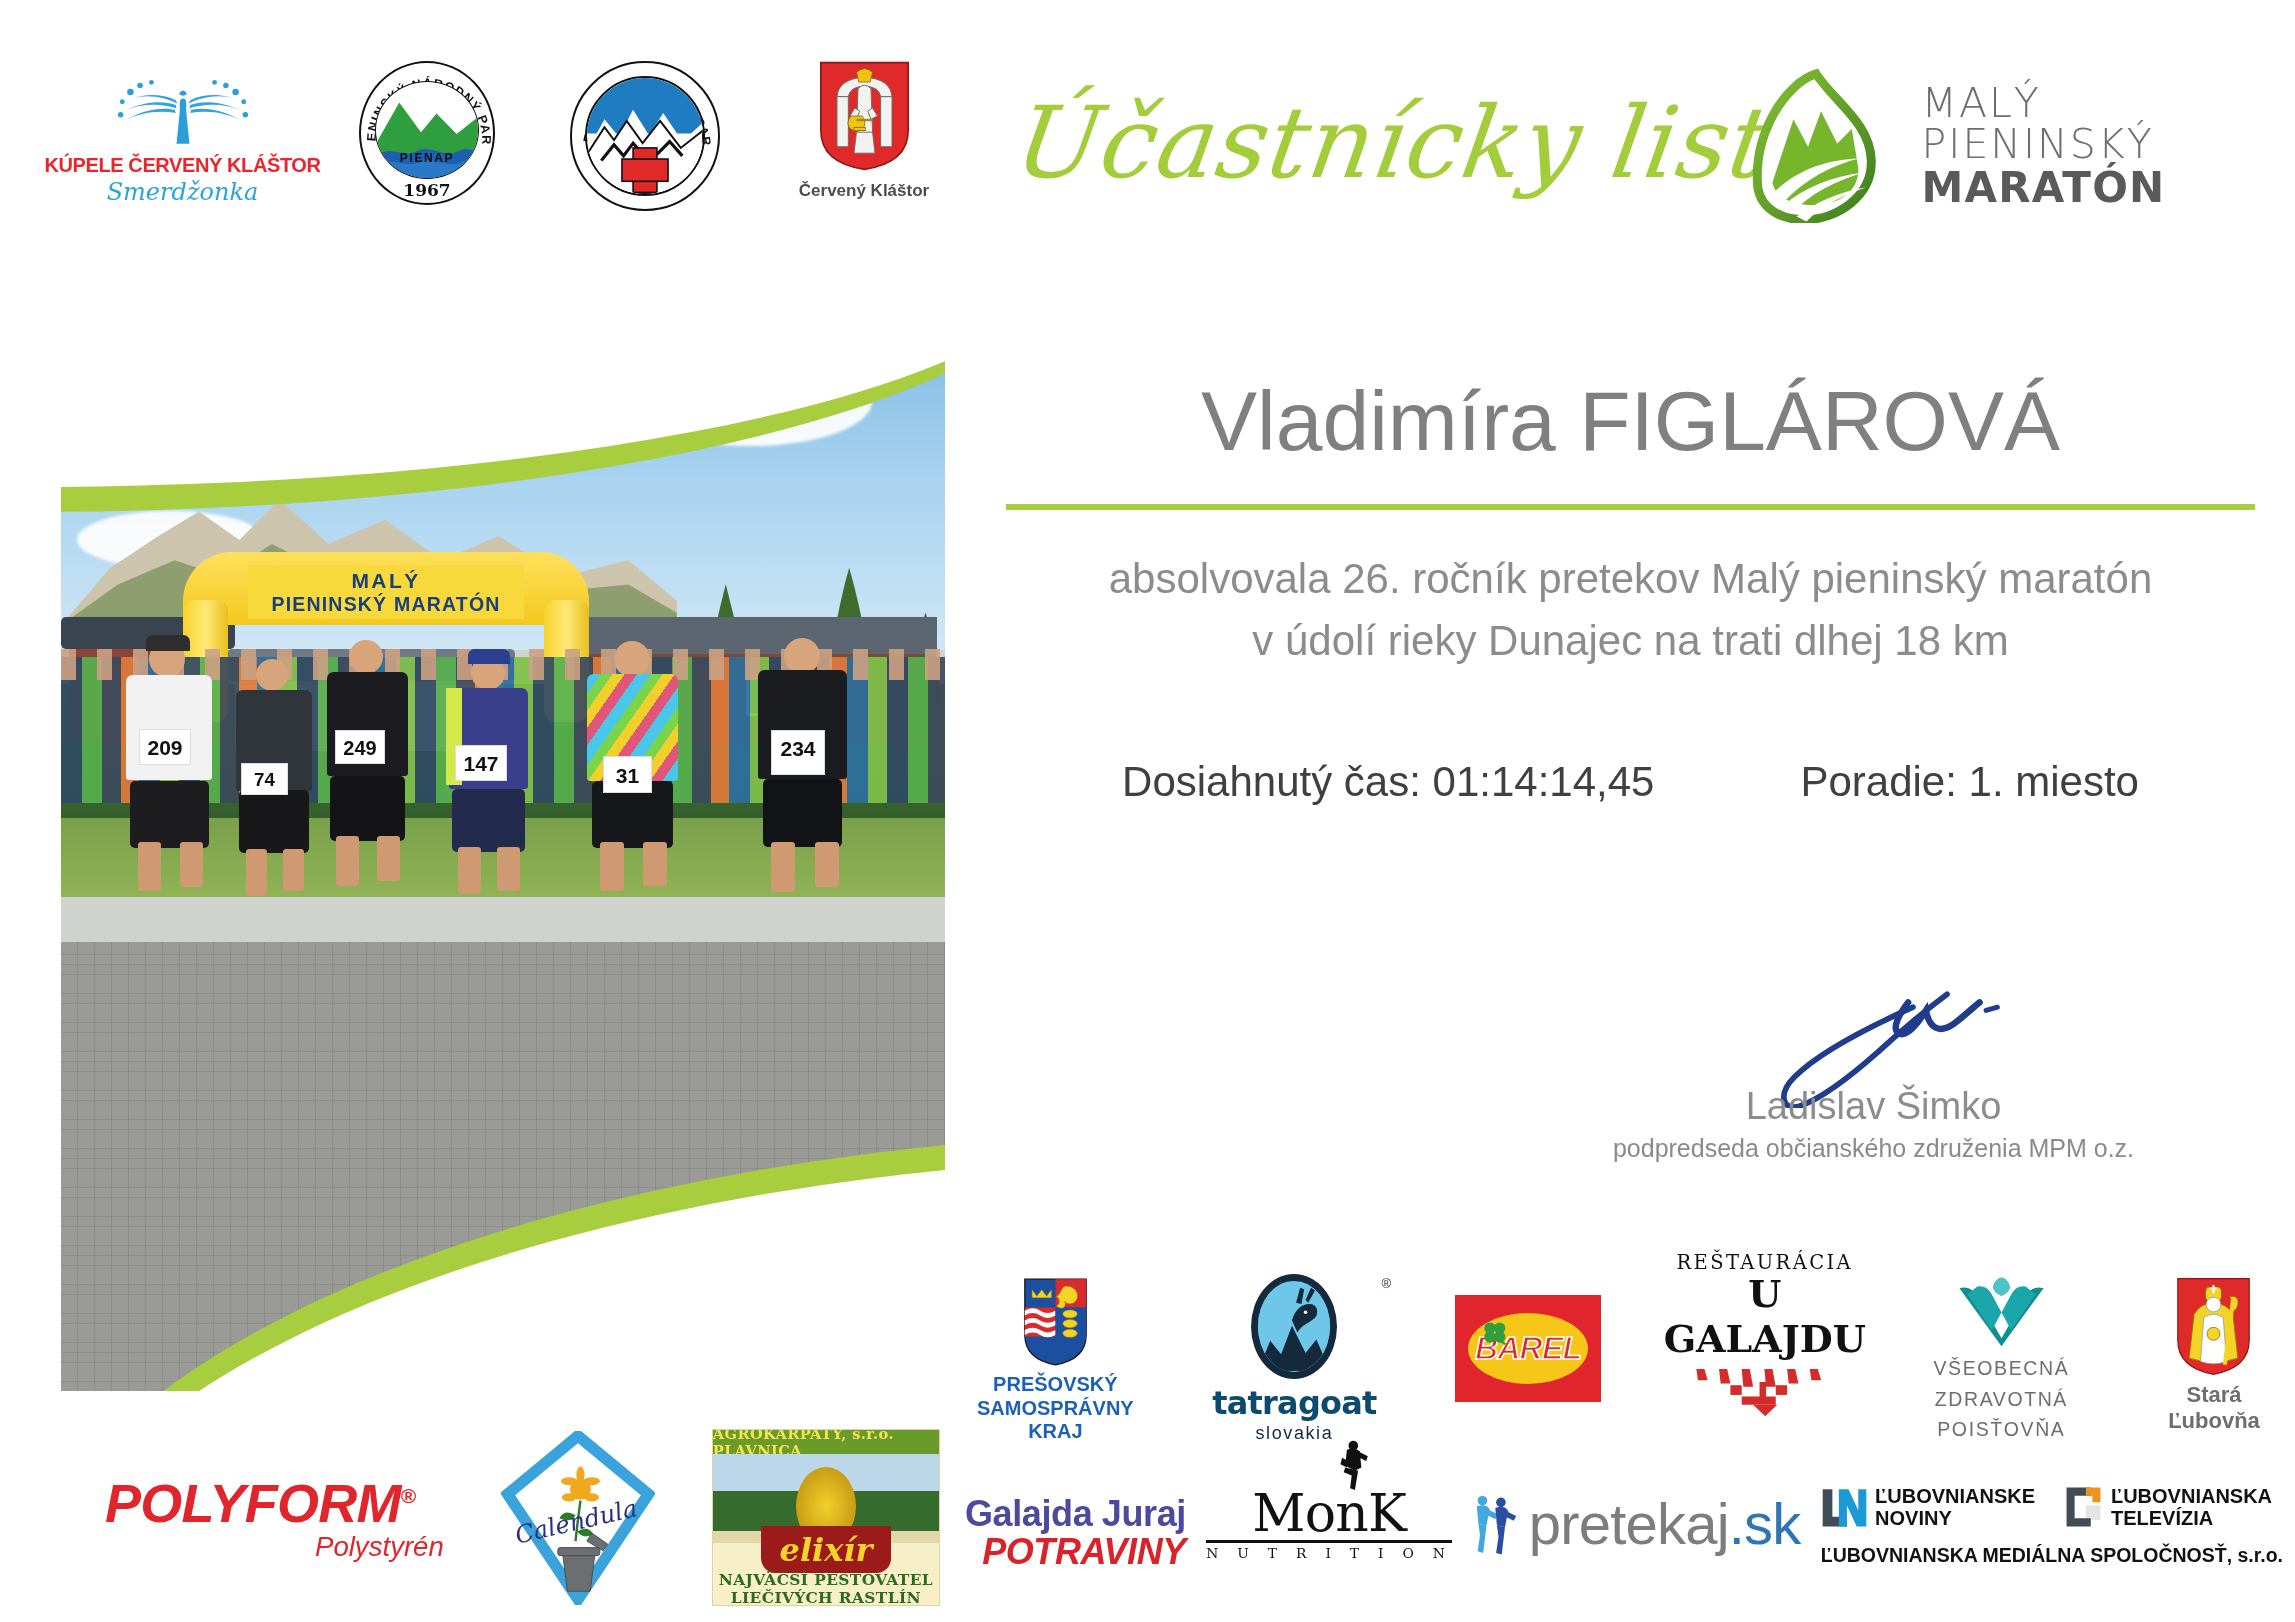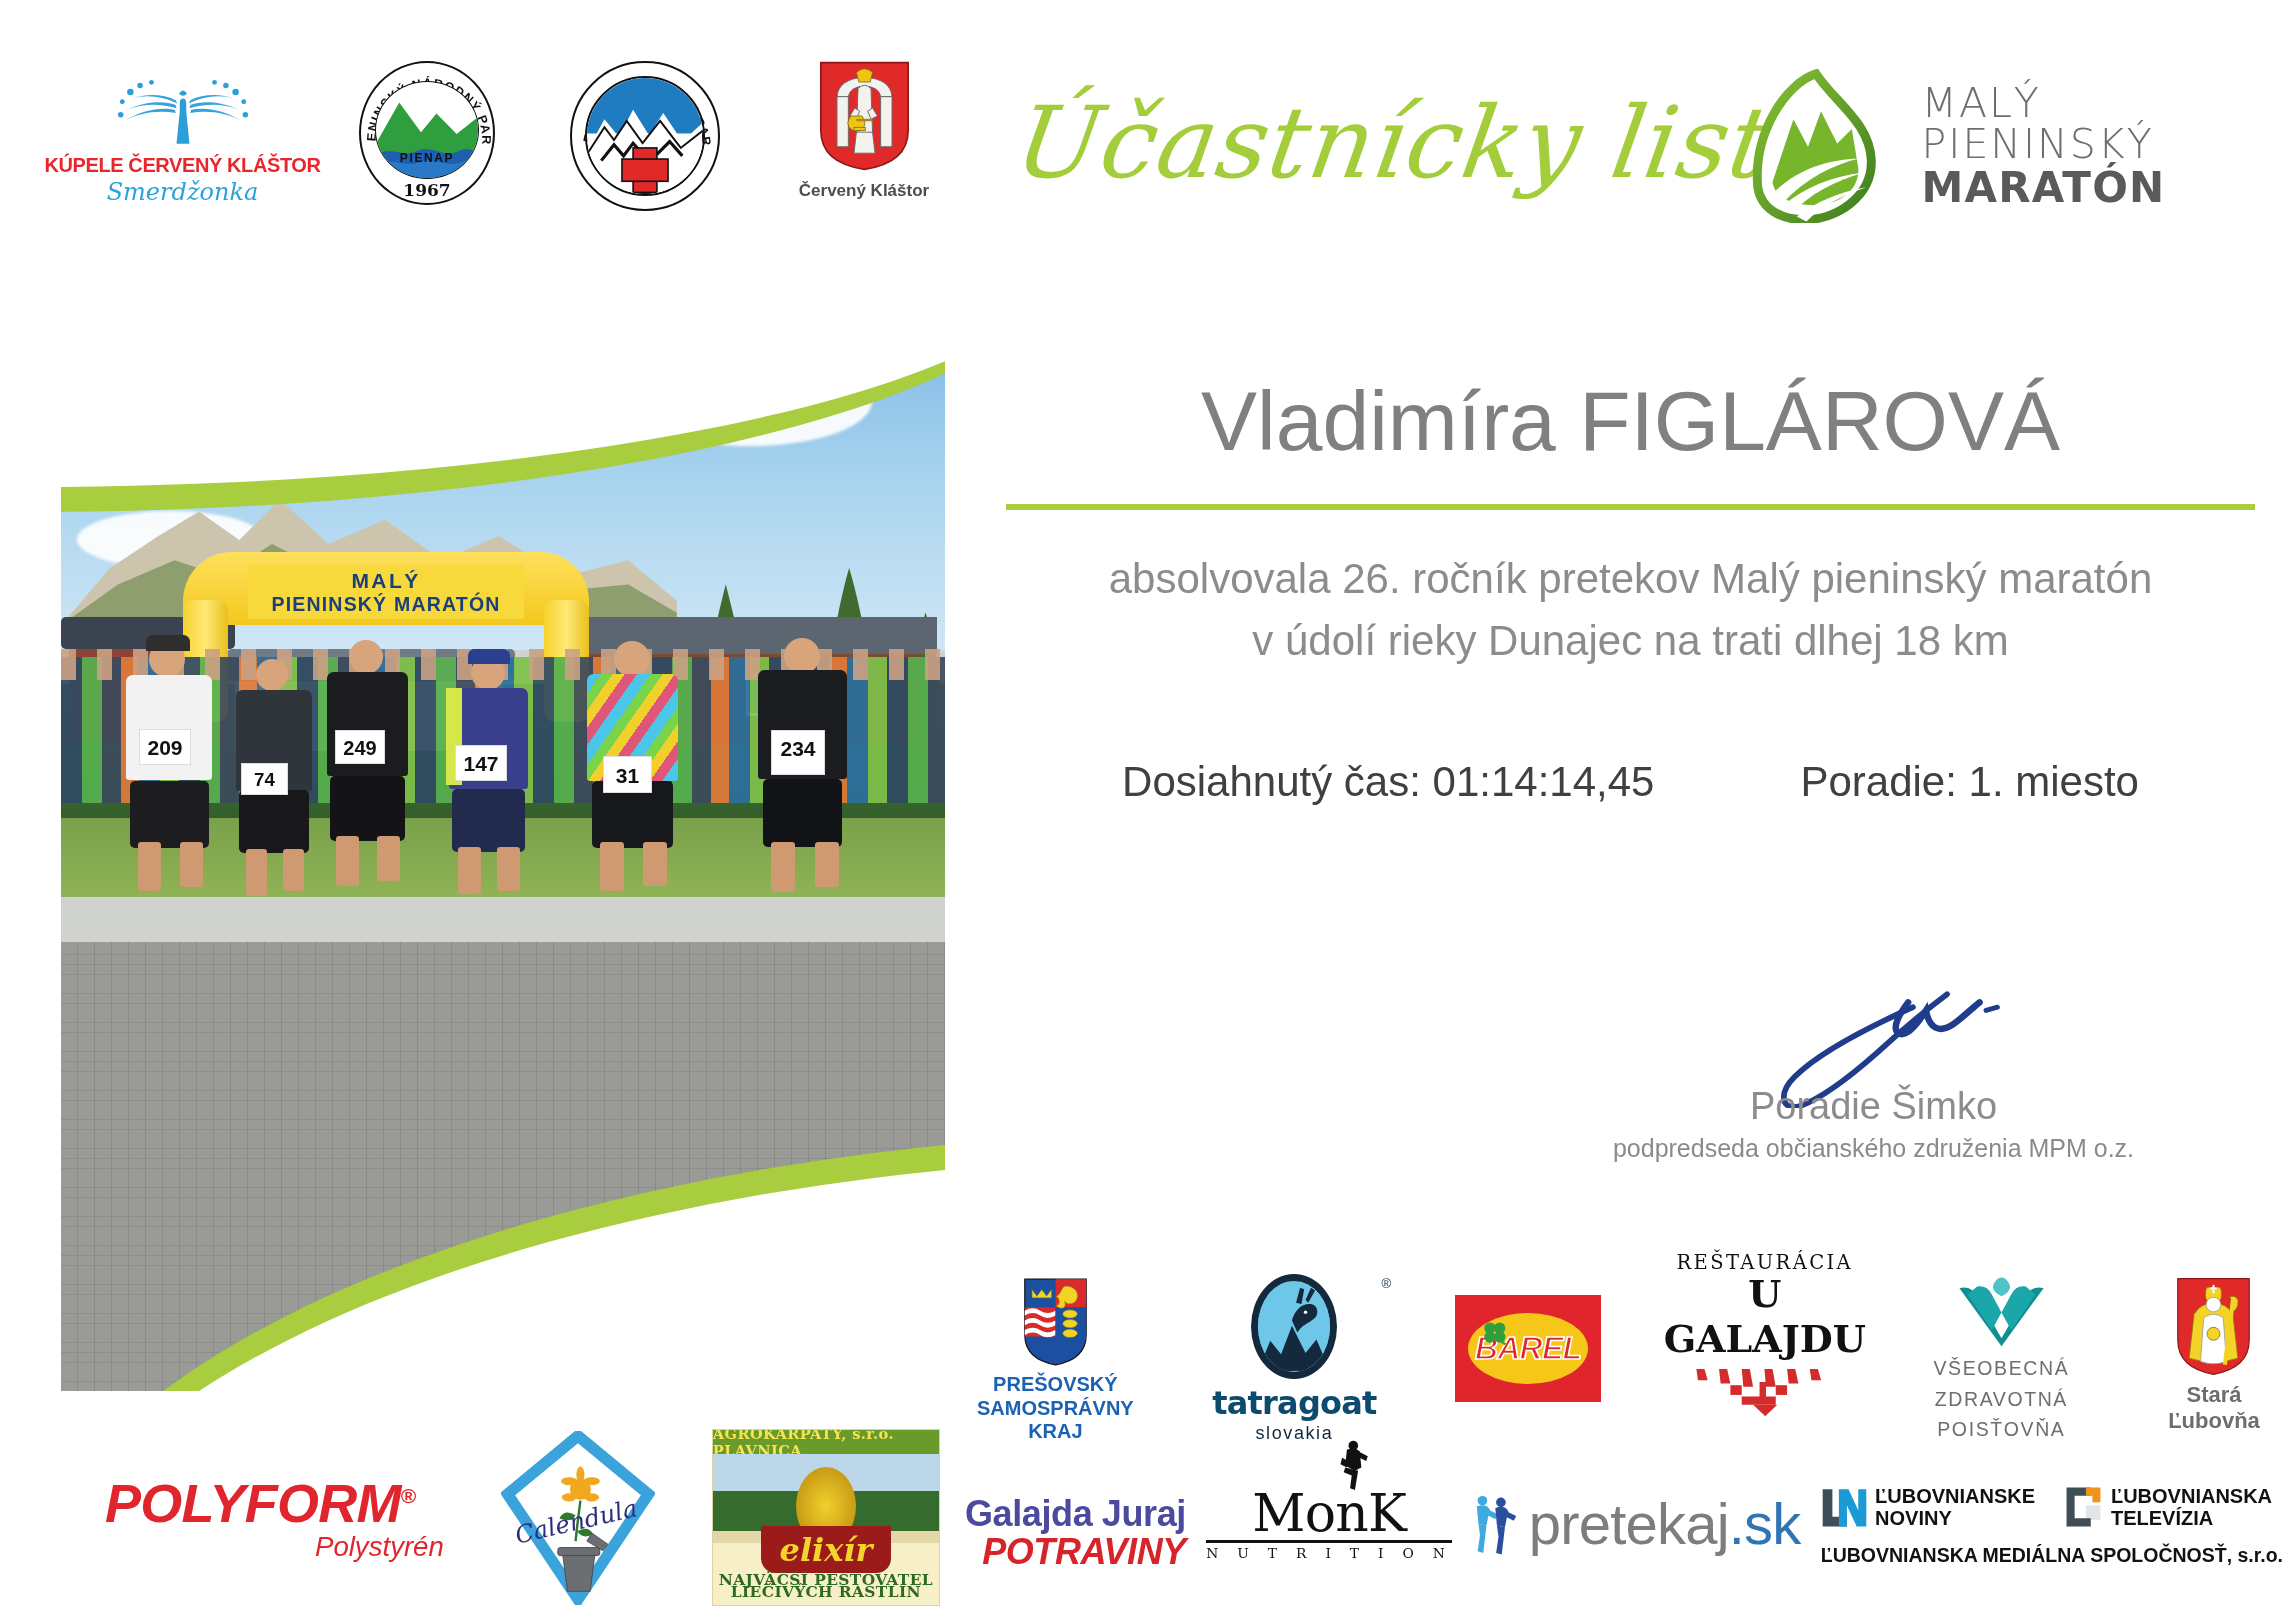--- a/index.html
+++ b/index.html
@@ -212,21 +212,21 @@
   .agro .scene { position:absolute; left:0; right:0; top: 24px; height: 89px;
                  background: linear-gradient(#bcd7ea 0 42%, #356b2c 42% 86%, #e3d7a8 86% 100%); }
   .agro .badge { position:absolute; left: 50%; top: 37px; transform: translateX(-50%); width: 60px; height: 78px;
                  border-radius: 50%; background: radial-gradient(#f0d02c, #b8860b); }
   .agro .ribbon { position:absolute; left: 50%; top: 96px; transform: translateX(-50%); width: 130px; height: 47px;
                   background:#9b1b1b; border-radius: 0 0 14.6px 14.6px; display:flex; align-items:center; justify-content:center;}
   .agro .ribbon span { font-size: 32px; font-weight:bold; font-style:italic; color:#f4d42a;
                        font-family:"DejaVu Serif",serif; }
   .agro .b1,.agro .b2 { position:absolute; left:0; right:0; text-align:center; font-size: 15.4px; font-weight:bold; color:#2c6a1f;
                         font-family:"DejaVu Serif",serif; letter-spacing:0.4px;}
-  .agro .b1 { top: 141px; } .agro .b2 { top: 153px; }
+  .agro .b1 { top: 141px; } .agro .b2 { top: 159px; }
 </style>
 </head>
 <body>
 
 <div class="page">
 
   <div class="top-logos">
 
     <div class="logo-block kupele">
       <div class="fig">
@@ -493,21 +493,21 @@
   <div class="sig-area">
     <div class="sig-mark">
       <svg viewBox="0 0 420 150" width="341" height="122" style="position:absolute;left:50%;transform:translateX(-50%)">
         <g fill="none" stroke="#1f3d8c" stroke-linecap="round">
           <path d="M300 10 C268 34 240 58 214 82 C180 112 142 140 118 148 C96 154 92 132 112 112 C142 82 200 52 258 26" stroke-width="7"></path>
           <path d="M252 20 C240 36 232 52 240 58 C250 64 264 46 274 30 C278 52 290 58 306 48 C318 40 330 28 340 20" stroke-width="8"></path>
           <path d="M348 30 L362 26" stroke-width="6"></path>
         </g>
       </svg>
     </div>
-    <div class="sig-name">Poradie Šimko</div>
+    <div class="sig-name">Ladislav Šimko</div>
     <div class="sig-role">podpredseda občianského združenia MPM o.z.</div>
   </div>
 
   <div class="sponsors-1">
 
     <div class="sp">
       <div class="psk-shield">
         <svg viewBox="0 0 78 108" width="63" height="88">
           <path d="M1 1 H77 V70 Q77 100 39 107 Q1 100 1 70z" fill="#1d4fa0" stroke="#111" stroke-width="1.5"></path>
           <path d="M39 1 H77 V36 H39z" fill="#d92b2b"></path>

